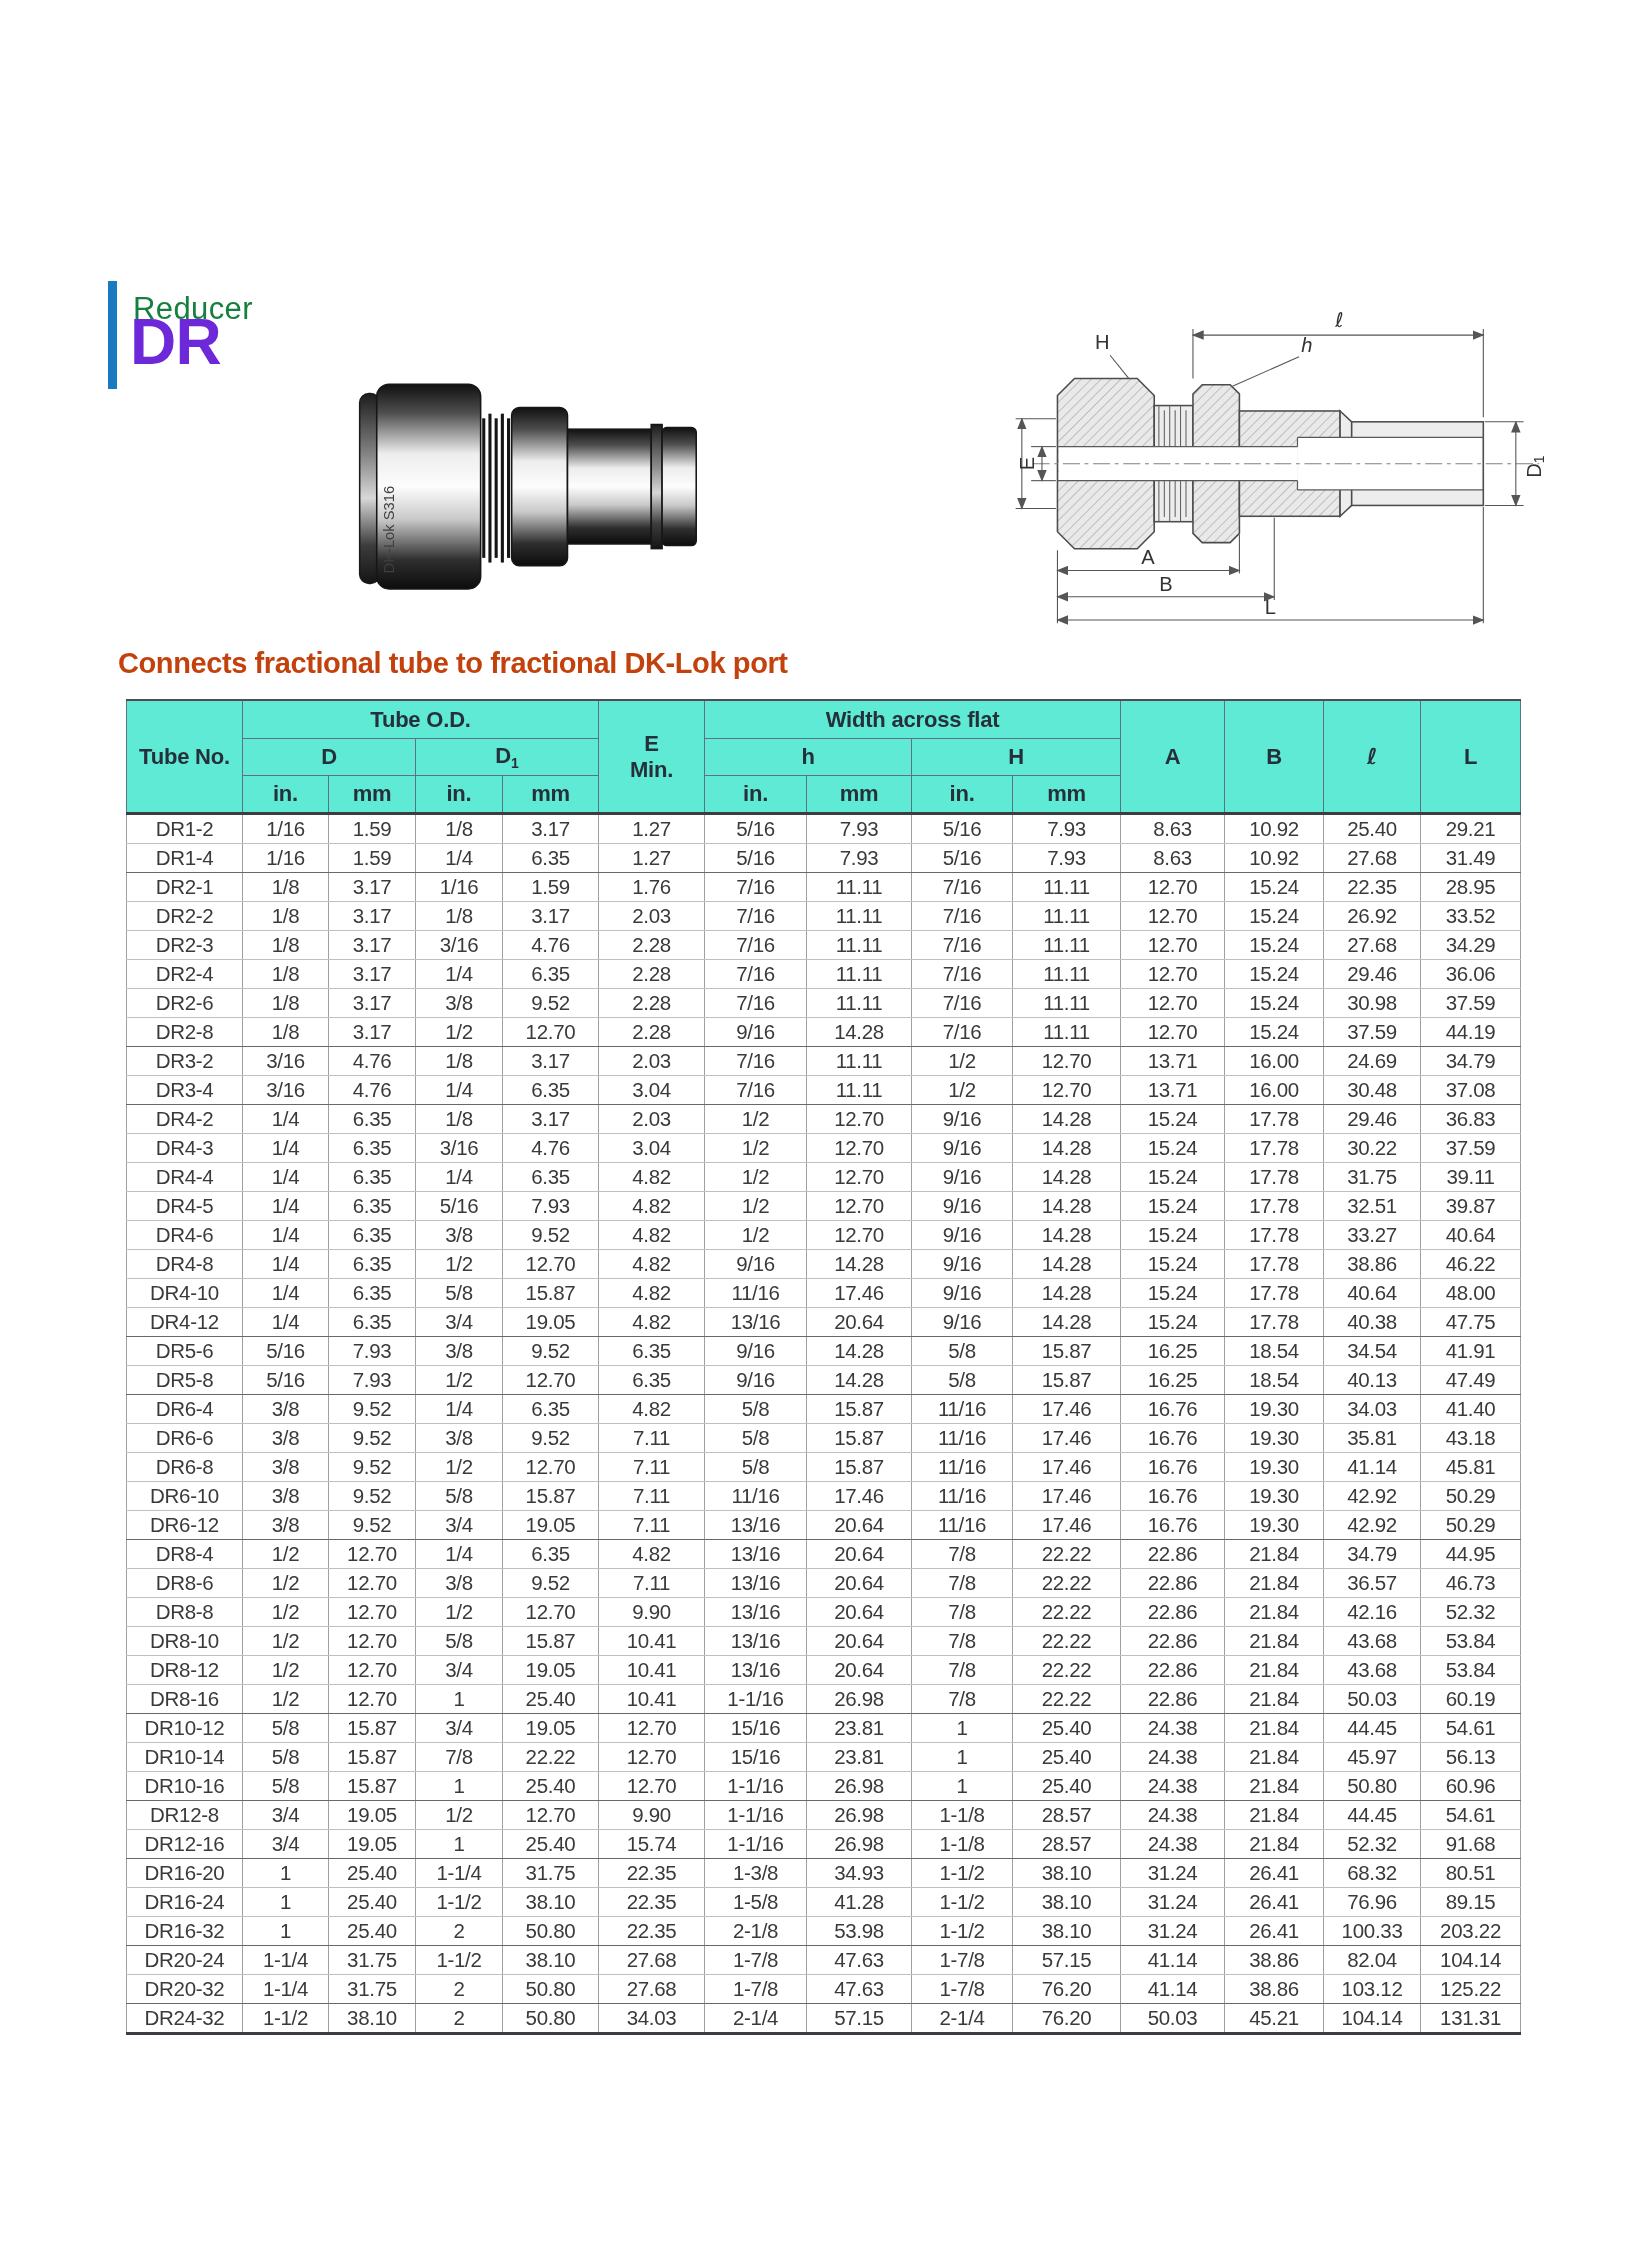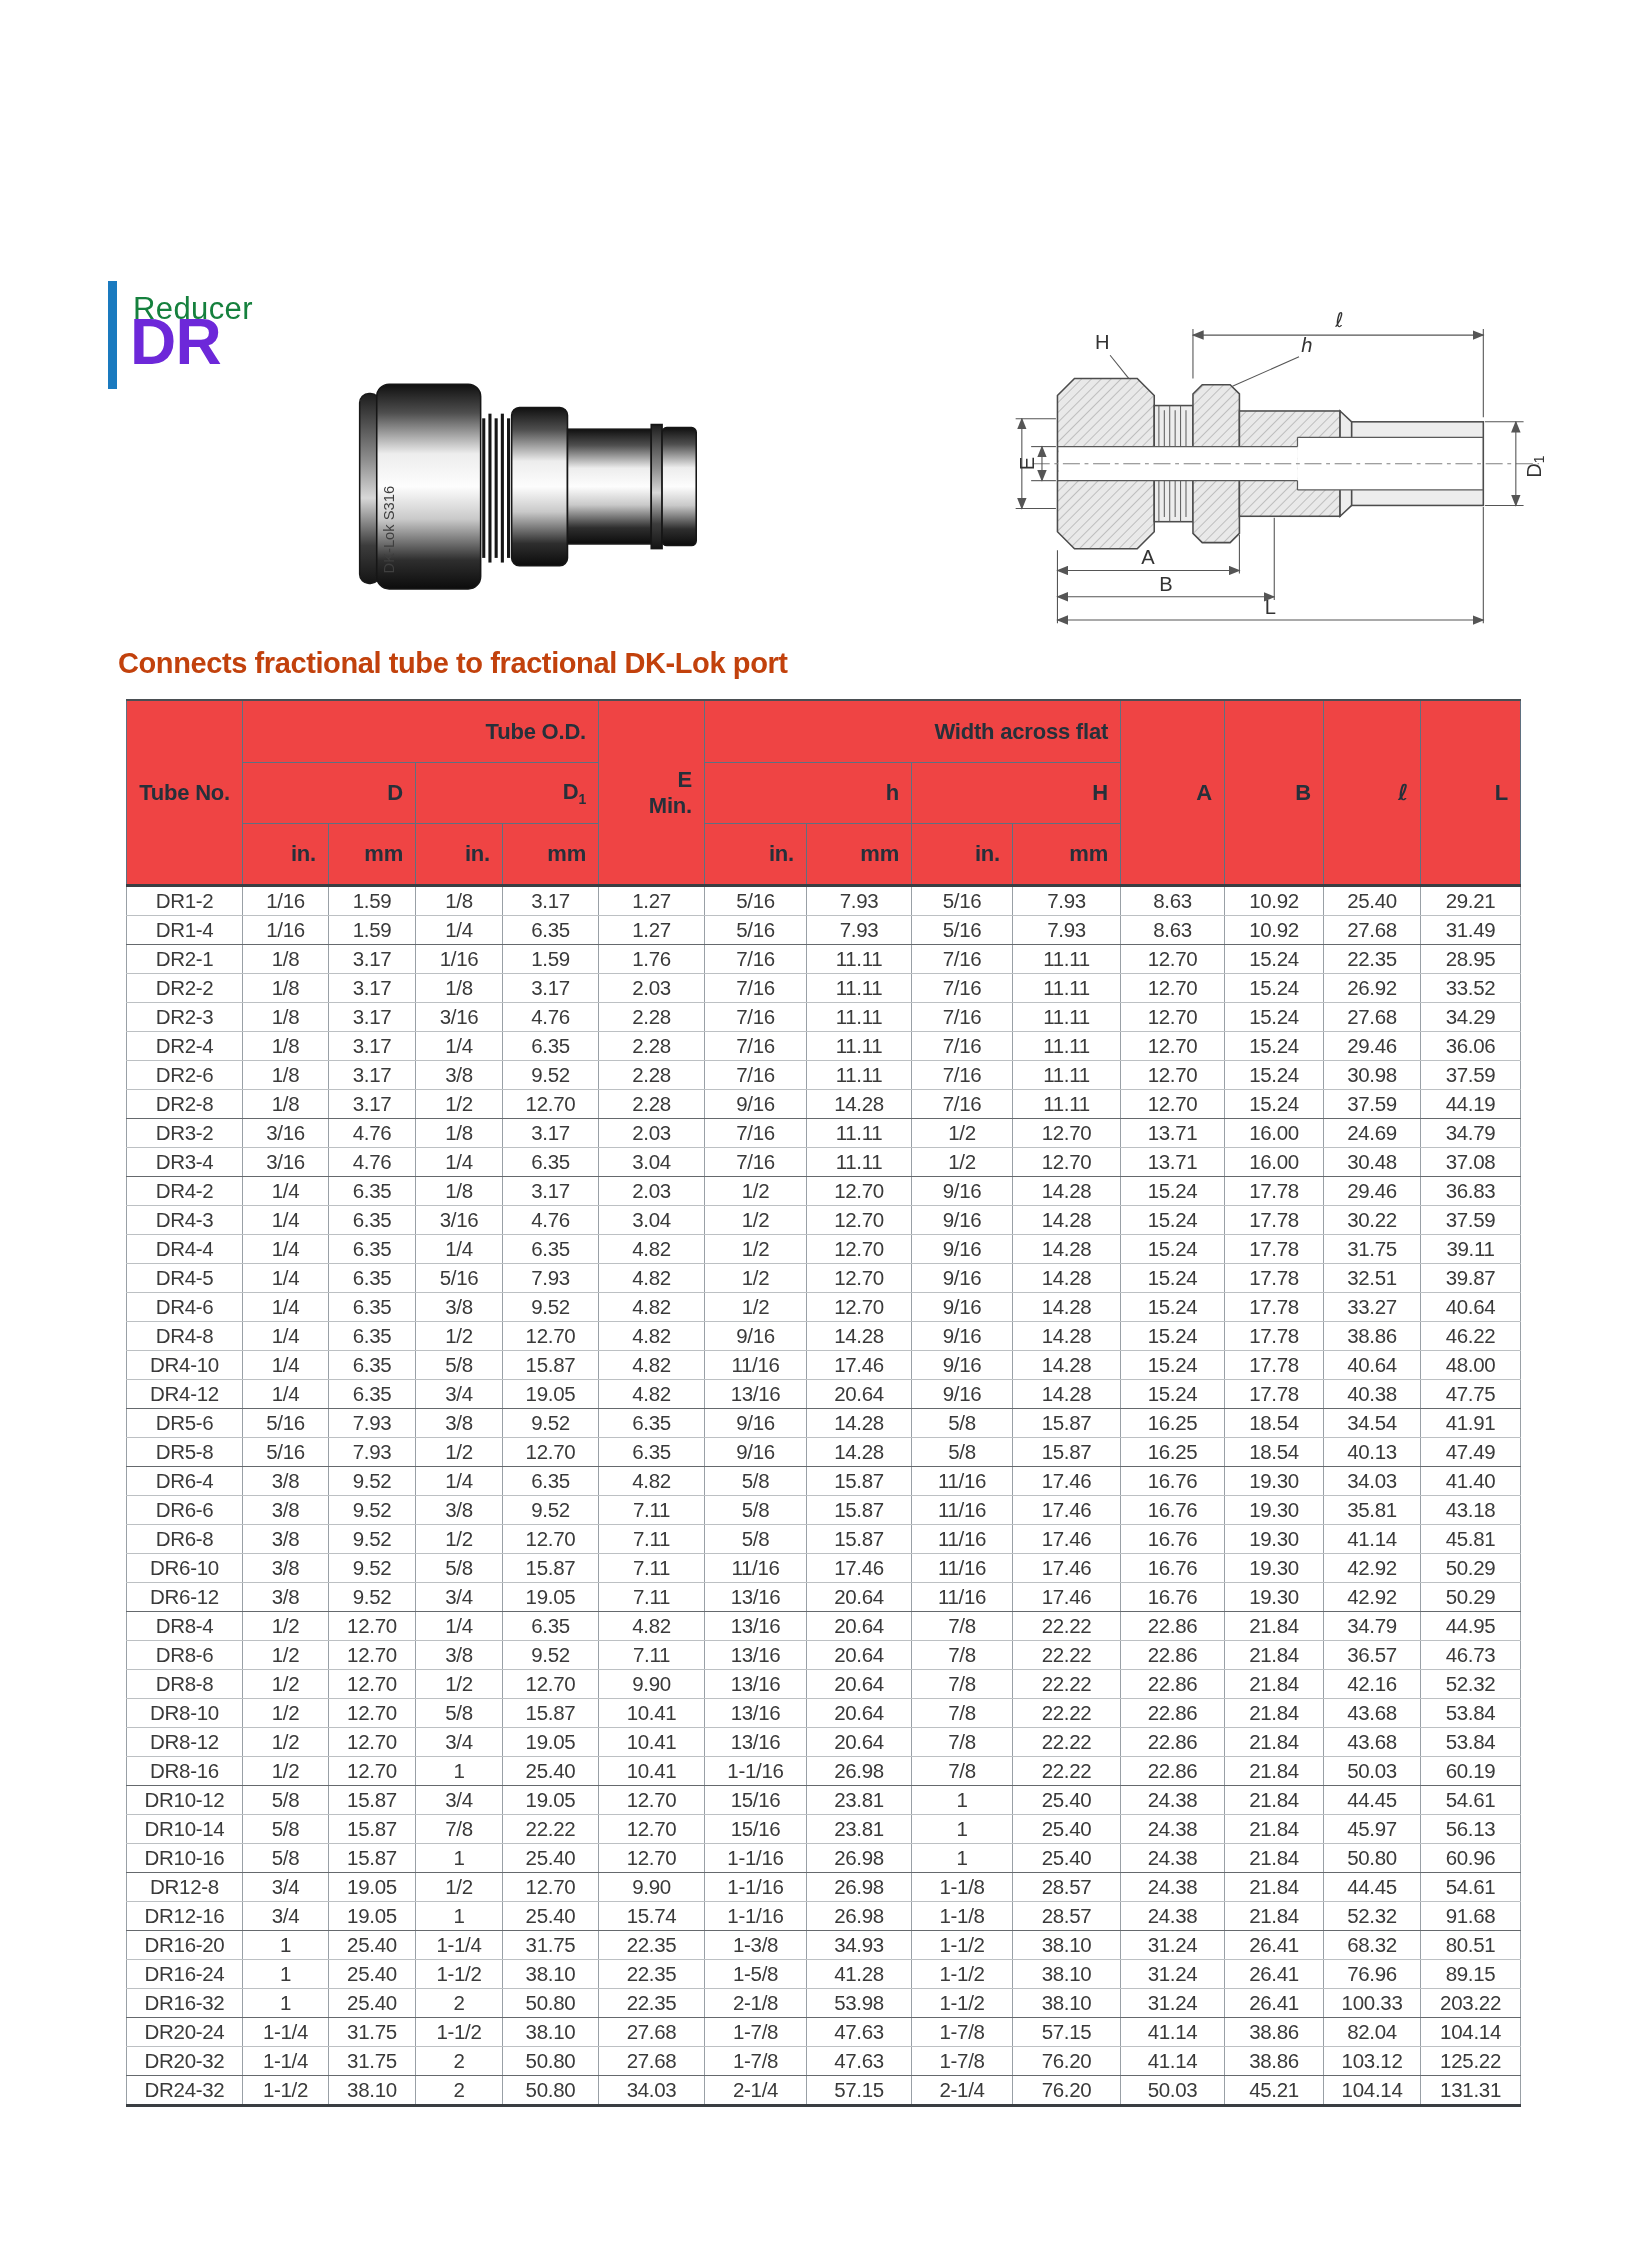--- a/index.html
+++ b/index.html
@@ -18,22 +18,22 @@
   .drawing{position:absolute;left:1011px;top:301px;width:542px;height:333px;}
   .drawing text{font-family:"Liberation Sans",sans-serif;fill:#333;font-size:26px;}
   .drawing .script{font-family:"DejaVu Sans",sans-serif;font-style:italic;}
 
   
   .section-title{position:absolute;left:118px;top:647px;font-size:29px;font-weight:bold;color:#c2410c;letter-spacing:-0.4px;}
 
   
   table.dim{position:absolute;left:126px;top:699px;width:1394px;border-collapse:collapse;table-layout:fixed;
     border-top:2.3px solid #4a4f54;border-left:1.5px solid #4a4f54;border-right:1.5px solid #4a4f54;border-bottom:3.1px solid #3a3e42;}
-  table.dim th{background:#ef4444;color:#26303a;font-weight:bold;font-size:22px;
-    border:0.8px solid #5f7080;text-align:right;vertical-align:middle;padding:12px;letter-spacing:-0.2px;}
+  table.dim th{background:#5eead4;color:#26303a;font-weight:bold;font-size:22px;
+    border:0.8px solid #5f7080;text-align:center;vertical-align:middle;padding:0;letter-spacing:-0.2px;}
   table.dim thead{border-bottom:3.1px solid #3a3e42;}
   table.dim thead tr.h1 th{height:37px;}
   table.dim thead tr.h2 th{height:36px;}
   table.dim thead tr.h3 th{height:36px;}
   table.dim td{height:28px;font-size:20.5px;text-align:center;vertical-align:middle;padding:0;
     border-left:0.8px solid #99a0a6;border-right:0.8px solid #99a0a6;border-bottom:0.8px solid #bcc0c3;color:#3a3a3a;letter-spacing:-0.3px;}
   table.dim tr.group-end td{border-bottom:1.5px solid #65696d;}
   .script-l{font-family:"DejaVu Sans",sans-serif;font-style:italic;}
   table.dim th .twolines{line-height:1.15;}
   table.dim sub{font-size:14px;}

